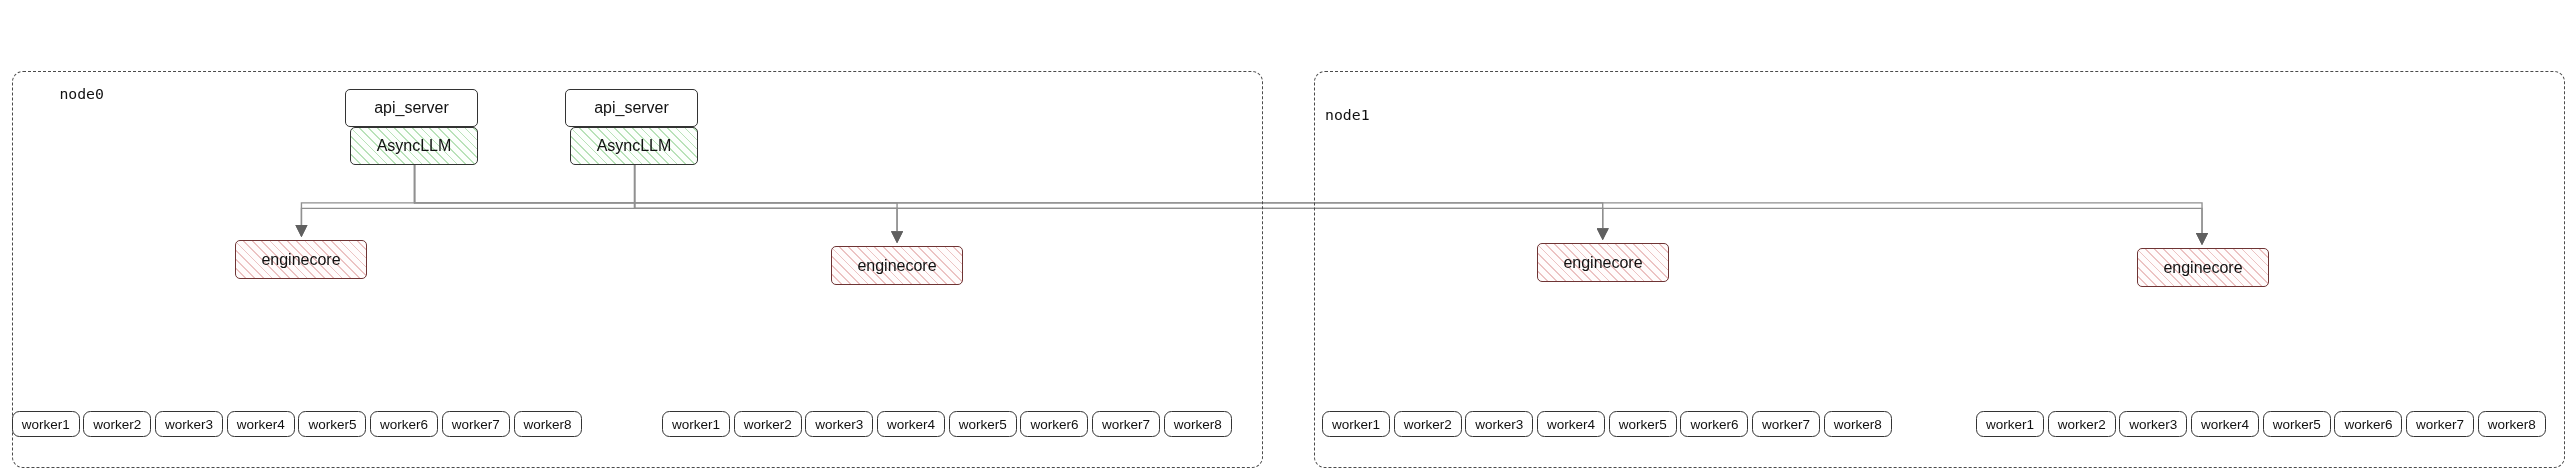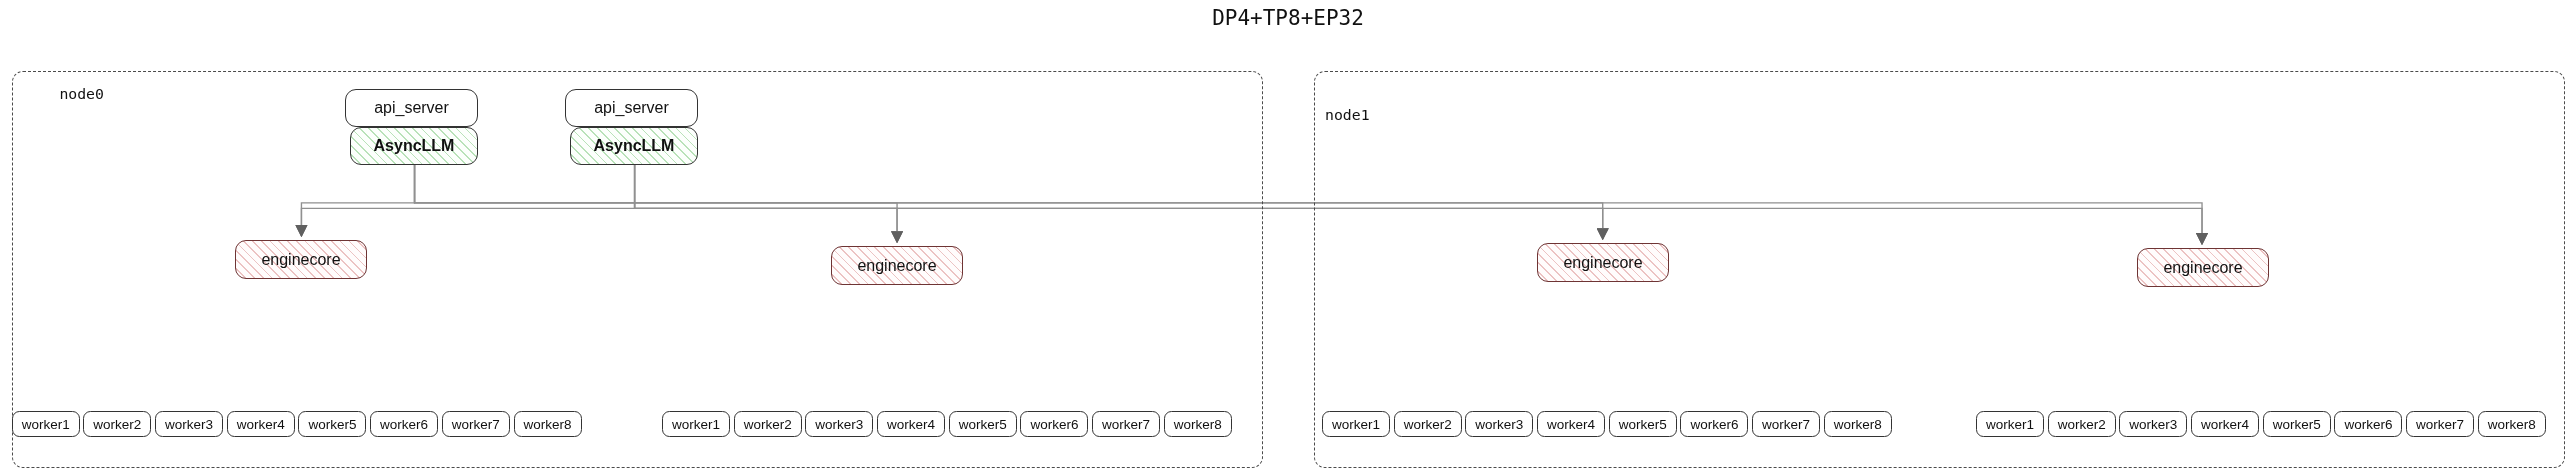--- a/index.html
+++ b/index.html
@@ -3,38 +3,37 @@
 <meta charset="utf-8">
 <style>
   html,body{margin:0;padding:0;background:#ffffff;}
   #stage{position:relative;width:2576px;height:469px;background:#ffffff;overflow:hidden;
          font-family:"Liberation Sans",sans-serif;color:#111;}
   .title{position:absolute;left:0;right:0;top:6.2px;text-align:center;
          font-family:"DejaVu Sans Mono",monospace;font-size:21px;font-weight:500;color:#111;}
   .node-box{position:absolute;border:1.5px dashed #4a4a4a;border-radius:11px;background:transparent;}
   .node-label{position:absolute;font-family:"DejaVu Sans Mono",monospace;font-size:14.8px;color:#111;}
   .box{position:absolute;display:flex;align-items:center;justify-content:center;
-       border:1.5px solid #333;border-radius:11px;background:#ffffff;
+       border:1.5px solid #333;border-radius:5px;background:#ffffff;
        font-size:16px;color:#111;box-sizing:border-box;}
   .asyncllm{background:repeating-linear-gradient(45deg,#b9e2b9 0 1.2px,transparent 1.2px 6.2px) #fcfffc;
-            border-color:#333;font-weight:bold;}
+            border-color:#333;}
   .enginecore{background:repeating-linear-gradient(45deg,#ecc3c3 0 1.2px,transparent 1.2px 6.2px) #fffcfc;
               border-color:#6e3434;}
   .worker-group{position:absolute;display:flex;gap:3.7px;}
   .worker{display:flex;align-items:center;justify-content:center;width:68px;height:26px;
           border:1.5px solid #333;border-radius:7.4px;background:#fff;font-size:13.5px;color:#111;
           box-sizing:border-box;}
   svg.edges{position:absolute;left:0;top:0;pointer-events:none;}
 </style>
 </head>
 <body>
 
 <div id="stage">
 
-  <div class="title">DP4+TP8+EP32</div>
 
   <svg class="edges" width="2576" height="469" viewBox="0 0 4188 763">
     <defs>
       <marker id="arrow" viewBox="0 0 10 10" refX="8.5" refY="5" markerWidth="9" markerHeight="9" orient="auto-start-reverse">
         <path d="M0,0 L10,5 L0,10 z" fill="#606060"></path>
       </marker>
     </defs>
     <g stroke="#909090" stroke-width="2.2" fill="none">
       <path marker-end="url(#arrow)" d="M673,268 L673,330 L489,330 L489,383"></path>
       <path marker-end="url(#arrow)" d="M673,268 L673,330 L1458,330 L1458,393"></path>

